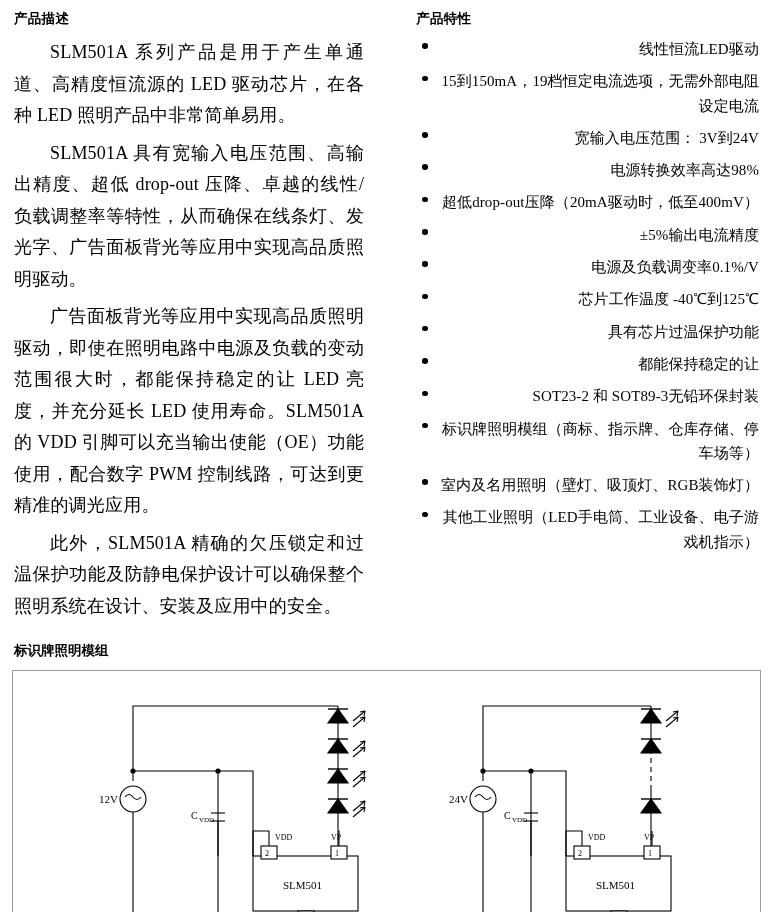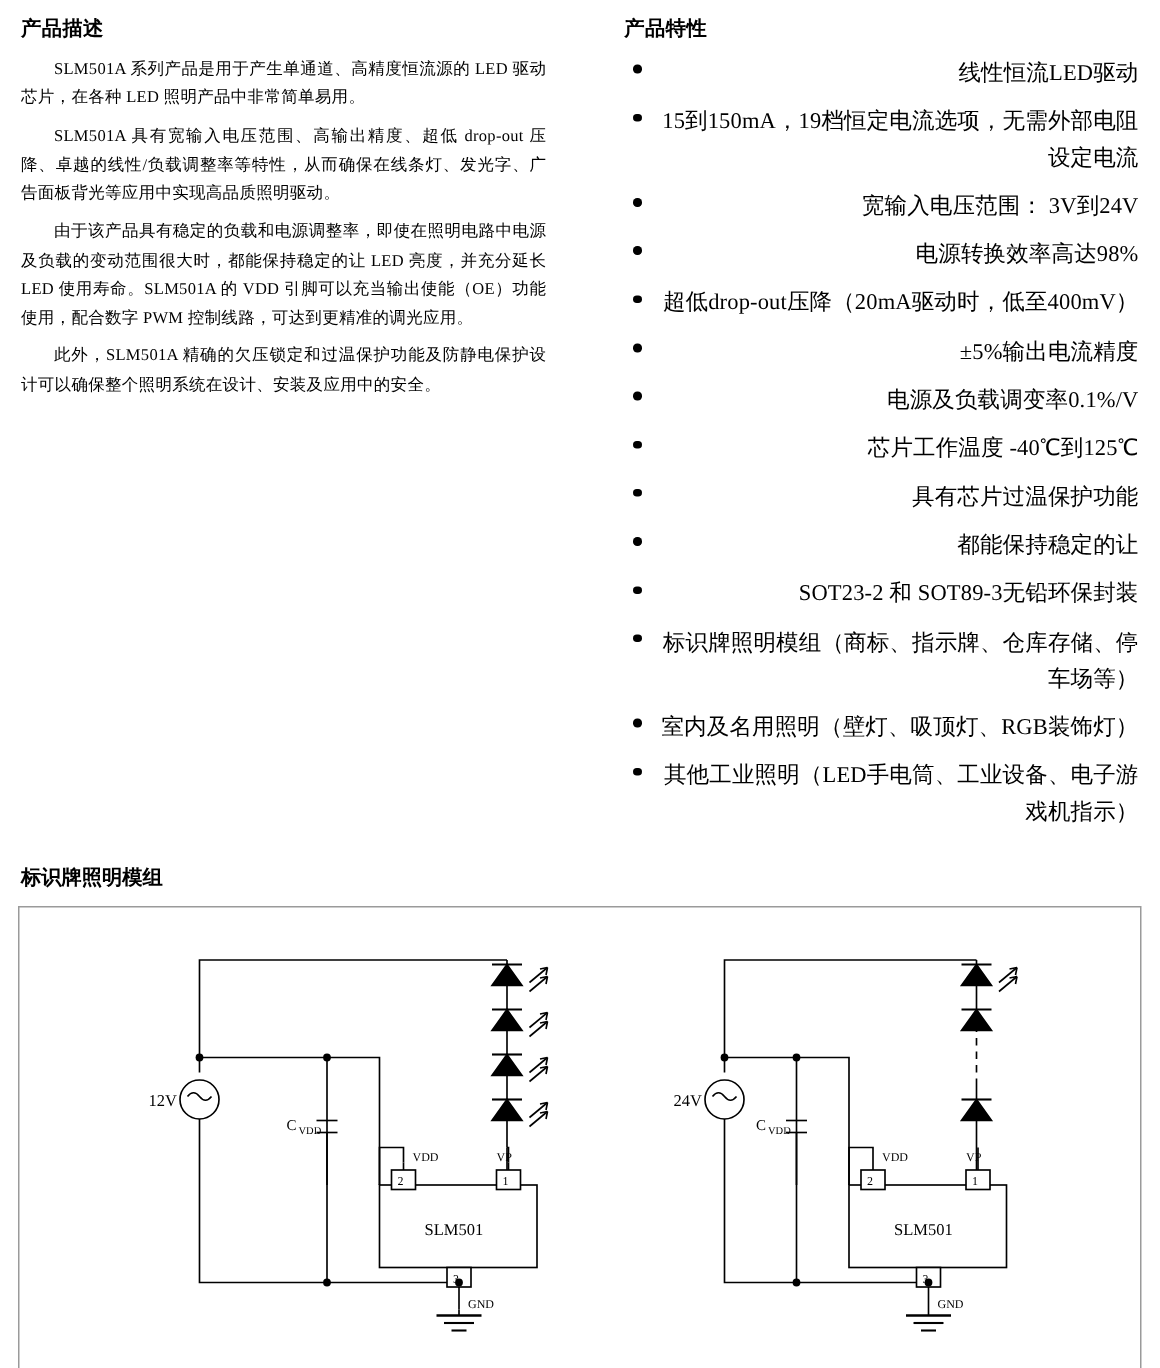--- a/index.html
+++ b/index.html
@@ -42,21 +42,21 @@
     font-size: 13.5px;
     font-weight: bold;
     margin: 0 0 9px 0;
     padding: 0;
     letter-spacing: 0.3px;
   }
   h2.section-title.spaced {
     margin-top: 16px;
   }
   p.body-para {
-    font-size: 11px;
+    font-size: 18px;
     line-height: 1.75;
     margin: 0 0 6px 0;
     text-align: justify;
     text-indent: 2em;
     letter-spacing: 0.2px;
     font-family: Liberation Serif, serif;
   }
   ul.feature-list {
     list-style: none;
     margin: 0;
@@ -103,21 +103,21 @@
 <body>
 
 <div class="page">
 
   <div class="columns">
 
     <div class="col-left">
       <h2 class="section-title">产品描述</h2>
       <p class="body-para">SLM501A 系列产品是用于产生单通道、高精度恒流源的 LED 驱动芯片，在各种 LED 照明产品中非常简单易用。</p>
       <p class="body-para">SLM501A 具有宽输入电压范围、高输出精度、超低 drop-out 压降、卓越的线性/负载调整率等特性，从而确保在线条灯、发光字、广告面板背光等应用中实现高品质照明驱动。</p>
-      <p class="body-para">由于该产品具有稳定的负载和电源调整率，即使在照明电路中电源及负载的变动范围很大时，都能保持稳定的让 LED 亮度，并充分延长 LED 使用寿命。SLM501A 的 VDD 引脚可以充当输出使能（OE）功能使用，配合数字 PWM 控制线路，可达到更精准的调光应用。</p>
+      <p class="body-para">广告面板背光等应用中实现高品质照明驱动，即使在照明电路中电源及负载的变动范围很大时，都能保持稳定的让 LED 亮度，并充分延长 LED 使用寿命。SLM501A 的 VDD 引脚可以充当输出使能（OE）功能使用，配合数字 PWM 控制线路，可达到更精准的调光应用。</p>
       <p class="body-para">此外，SLM501A 精确的欠压锁定和过温保护功能及防静电保护设计可以确保整个照明系统在设计、安装及应用中的安全。</p>
     </div>
 
     <div class="col-right">
       <h2 class="section-title">产品特性</h2>
       <ul class="feature-list">
         <li><span class="bullet"></span><span>线性恒流LED驱动</span></li>
         <li><span class="bullet"></span><span>15到150mA，19档恒定电流选项，无需外部电阻设定电流</span></li>
         <li><span class="bullet"></span><span>宽输入电压范围： 3V到24V</span></li>
         <li><span class="bullet"></span><span>电源转换效率高达98%</span></li>

